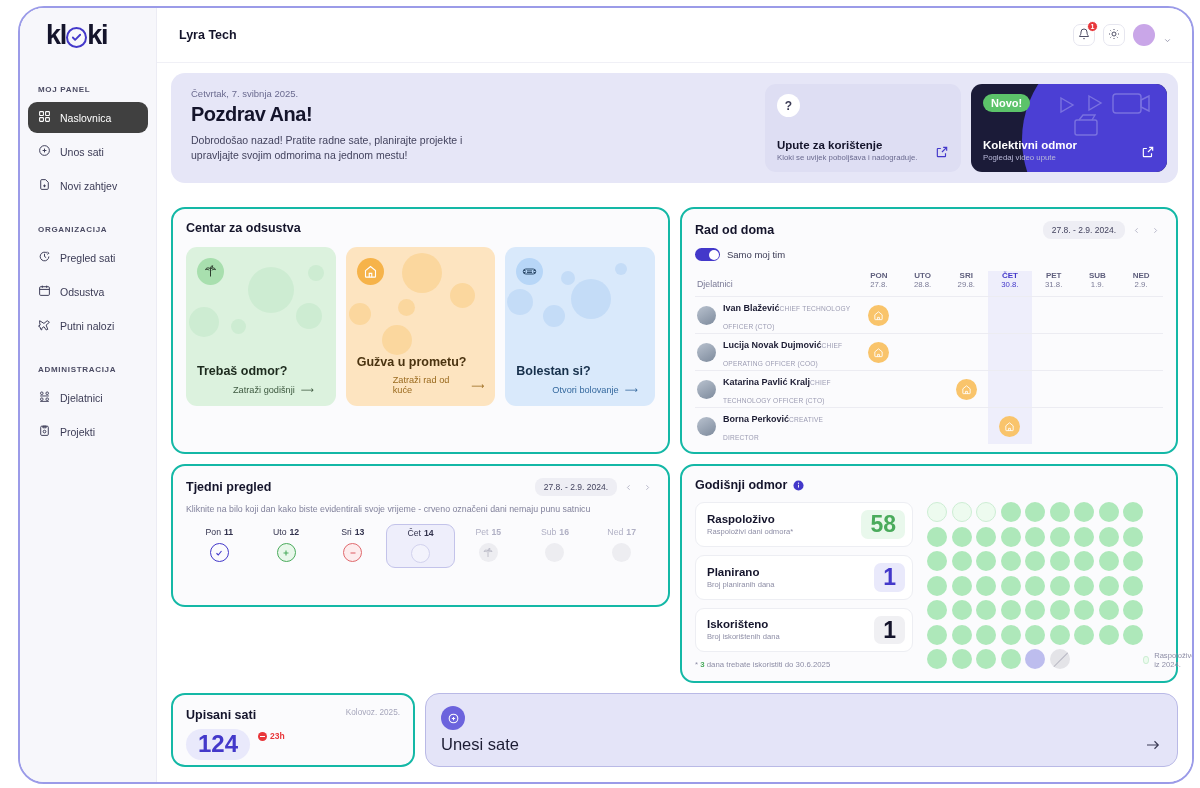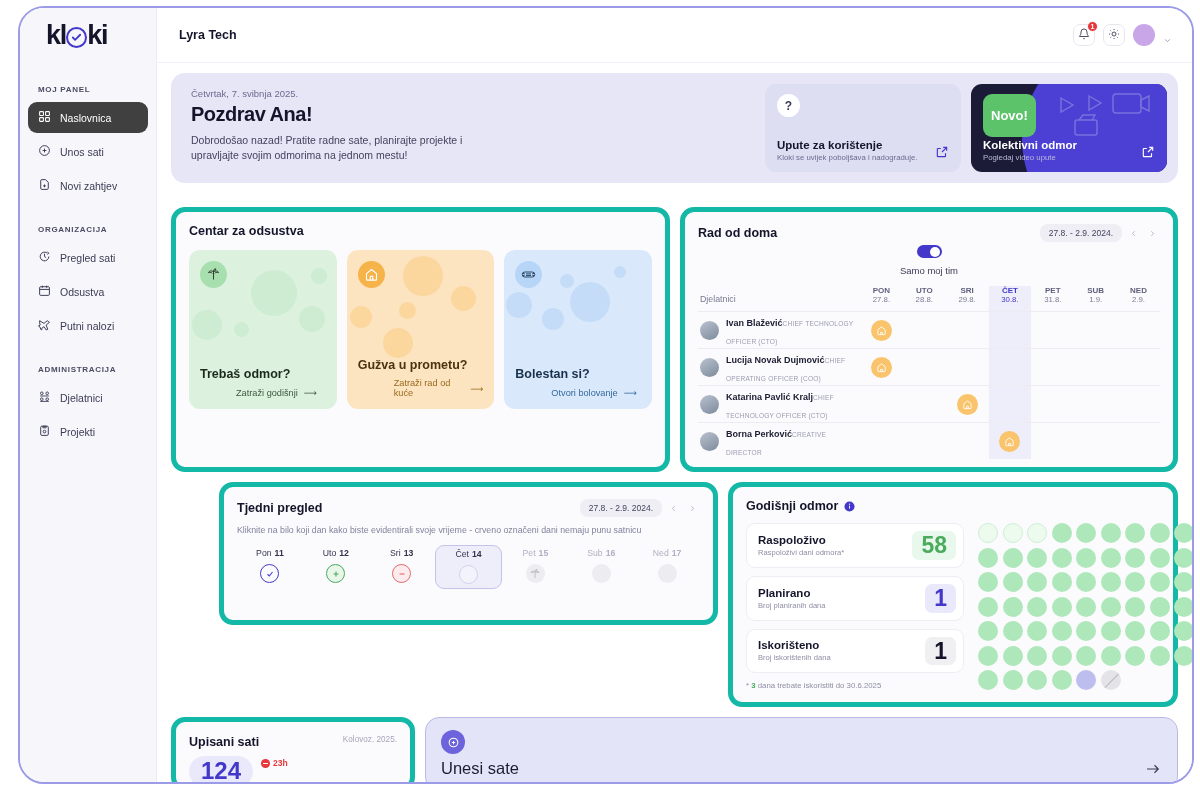--- a/index.html
+++ b/index.html
@@ -73,21 +73,21 @@
     background: #e8373b; color: #fff; font-size: 7px; font-weight: bold;
     min-width: 11px; height: 11px; border-radius: 6px;
     display: flex; align-items: center; justify-content: center;
     border: 1.5px solid #fff;
   }
   .avatar-top { width: 22px; height: 22px; border-radius: 50%; background: #c9a6e8; }
   .chev { width: 9px; height: 9px; color: #9a9ab0; }
 
   .scroll { flex: 1; padding: 10px 14px 0 14px; overflow: hidden; }
 
-  .card { background: #fbfbfd; border: 5px solid #14b8a6; border-radius: 14px; }
+  .card { background: #fbfbfd; border: 2px solid #14b8a6; border-radius: 14px; }
   .card-title { font-size: 12.5px; font-weight: bold; color: #14142b; }
 
   
   .hero {
     display: flex; gap: 10px; background: #e6e6f7;
     border-radius: 14px; padding: 11px; margin-bottom: 24px;
     height: 110px;
   }
   .hero-left { flex: 1; padding: 4px 0 0 9px; }
   .hero-date { font-size: 9.5px; color: #6b6b90; margin-bottom: 4px; }
@@ -105,22 +105,22 @@
     display: flex; align-items: center; justify-content: center;
     font-size: 12px; color: #3b3b55; font-weight: bold; margin-bottom: auto;
   }
   .promo-title { font-size: 11.5px; font-weight: bold; color: #14142b; }
   .promo-sub { font-size: 7.8px; color: #6b6b90; margin-top: 2px; }
   .promo.dark .promo-title { color: #fff; }
   .promo.dark .promo-sub { color: #b9b9d8; }
   .promo .ext { position: absolute; right: 12px; bottom: 13px; width: 14px; height: 14px; color: #4338ca; }
   .promo.dark .ext { color: #fff; }
   .new-pill {
-    background: #5cc36a; color: #fff; font-size: 13px; font-weight: bold;
-    padding: 14px 8px; border-radius: 9px; align-self: flex-start; margin-bottom: auto;
+    background: #5cc36a; color: #fff; font-size: 11px; font-weight: bold;
+    padding: 3px 8px; border-radius: 9px; align-self: flex-start; margin-bottom: auto;
   }
   .promo.dark .blob {
     position: absolute; right: -40px; top: -42px; width: 185px; height: 195px;
     border-radius: 50%; background: #4b3fd4;
   }
   .promo.dark .deco { position: absolute; right: 8px; top: 6px; opacity: .45; }
   .promo.dark .inner { position: relative; z-index: 2; display: flex; flex-direction: column; height: 100%; }
 
   
   .row2 { display: flex; gap: 10px; margin-bottom: 10px; }
@@ -159,21 +159,21 @@
   
   .wfh { flex: 1; padding: 12px 13px 8px 13px; }
   .panel-head { display: flex; align-items: center; }
   .date-pill {
     background: #eeeef4; color: #43435e; font-size: 8.5px;
     padding: 4px 9px; border-radius: 8px; cursor: pointer;
   }
   .navarr { width: 16px; height: 16px; display: flex; align-items:center; justify-content:center;
             color: #b4b4c6; cursor: pointer; }
   .navarr svg { width: 9px; height: 9px; }
-  .toggle-row { display: flex; align-items: center; gap: 7px; margin-top: 3px; flex-direction: column; }
+  .toggle-row { display: flex; align-items: center; gap: 7px; margin-top: 9px; }
   .switch { width: 25px; height: 13px; border-radius: 8px; background: #4338ca; position: relative; cursor: pointer; }
   .switch i { position: absolute; right: 1.5px; top: 1.5px; width: 10px; height: 10px;
               border-radius: 50%; background: #fff; }
   .toggle-lbl { font-size: 9.5px; color: #3b3b55; }
   .wfh-table { width: 100%; margin-top: 10px; border-collapse: collapse; table-layout: fixed; }
   .wfh-table th { font-size: 7.8px; font-weight: normal; color: #7a7a96; padding-bottom: 7px;
                   text-align: center; vertical-align: bottom; }
   .wfh-table th.emp { text-align: left; font-size: 8.8px; width: 162px; padding-left: 2px; }
   .wfh-table th b { display:block; font-size: 8px; font-weight: bold; color:#5f5f7d; }
   .wfh-table th.hl, .wfh-table td.hl { background: #eeeefb; }
@@ -185,21 +185,21 @@
   .emp-n { font-size: 9px; font-weight: bold; color: #1c1c33; line-height: 1.25; }
   .emp-r { font-size: 6.6px; color: #9b9bb2; letter-spacing: .2px; }
   .hm {
     width: 21px; height: 21px; border-radius: 50%; background: #f9c46b;
     display: inline-flex; align-items: center; justify-content: center;
   }
   .hm svg { width: 11px; height: 11px; color: #fff; }
 
   
   .row3 { display: flex; gap: 10px; margin-bottom: 10px; }
-  .week { width: 499px; flex: 0 0 499px; padding: 12px 13px; height: 143px; margin-left: 48px; }
+  .week { width: 499px; flex: 0 0 499px; padding: 12px 13px; height: 143px; }
   .week-hint { font-size: 8.8px; color: #82829c; margin-top: 8px; }
   .days { display: flex; margin-top: 10px; }
   .day { flex: 1; display: flex; flex-direction: column; align-items: center; padding: 3px 0 4px 0;
          border-radius: 9px; cursor: pointer; }
   .day.sel { border: 1px solid #c3c3ea; background: #eeeefb; }
   .day-l { font-size: 8.7px; color: #32324d; margin-bottom: 6px; }
   .day-l b { font-weight: bold; margin-left: 3px; }
   .day.off .day-l { color: #b0b0c4; }
   .dot { width: 19px; height: 19px; border-radius: 50%; display:flex; align-items:center; justify-content:center;
          border: 1.3px solid transparent; }

